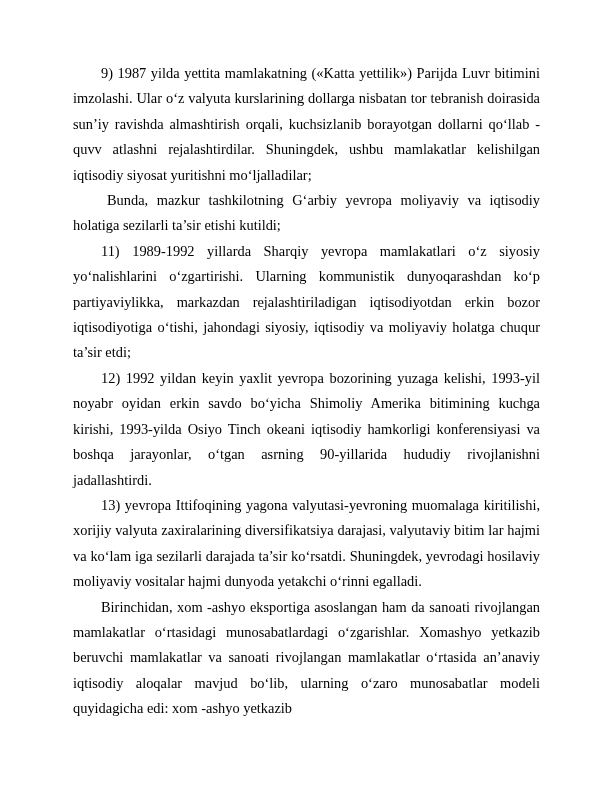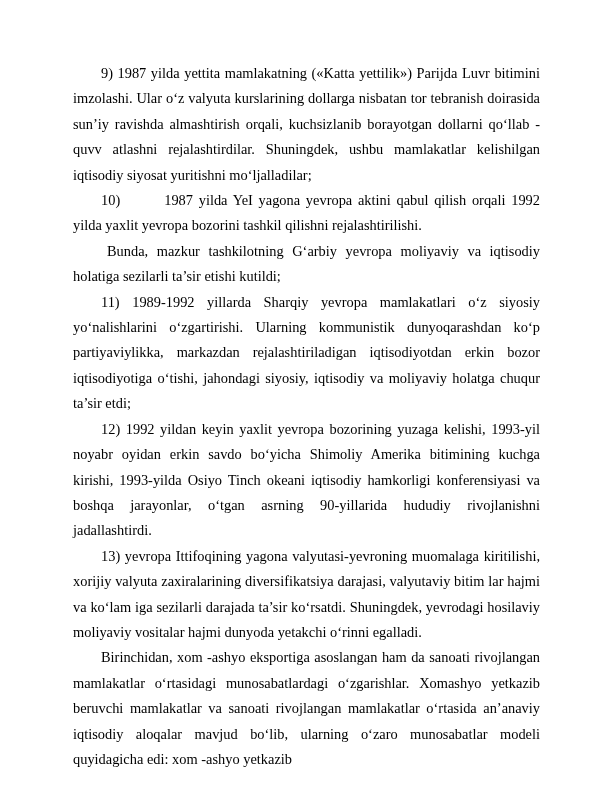--- a/index.html
+++ b/index.html
@@ -53,21 +53,20 @@
   }
 </style>
 </head>
 <body>
 
 <div id="page">
   <div class="doc-body">
 
     <p class="para">9) 1987 yilda yettita mamlakatning («Katta yettilik») Parijda Luvr bitimini imzolashi. Ular o‘z valyuta kurslarining dollarga nisbatan tor tebranish doirasida sun’iy ravishda almashtirish orqali, kuchsizlanib borayotgan dollarni qo‘llab -quvv atlashni rejalashtirdilar. Shuningdek, ushbu mamlakatlar kelishilgan iqtisodiy siyosat yuritishni mo‘ljalladilar;</p>
 
-    <p class="para tabbed"><span>10)</span><span class="tabgap"></span><span>1987 yilda YeI yagona yevropa aktini qabul qilish orqali 1992 yilda yaxlit yevropa bozorini tashkil qilishni rejalashtirilishi.</span></p>
 
     <p class="para indent-wide">Bunda, mazkur tashkilotning G‘arbiy yevropa moliyaviy va iqtisodiy holatiga sezilarli ta’sir etishi kutildi;</p>
 
     <p class="para">11) 1989-1992 yillarda Sharqiy yevropa mamlakatlari o‘z siyosiy yo‘nalishlarini o‘zgartirishi. Ularning kommunistik dunyoqarashdan ko‘p partiyaviylikka, markazdan rejalashtiriladigan iqtisodiyotdan erkin bozor iqtisodiyotiga o‘tishi, jahondagi siyosiy, iqtisodiy va moliyaviy holatga chuqur ta’sir etdi;</p>
 
     <p class="para">12) 1992 yildan keyin yaxlit yevropa bozorining yuzaga kelishi, 1993-yil noyabr oyidan erkin savdo bo‘yicha Shimoliy Amerika bitimining kuchga kirishi, 1993-yilda Osiyo Tinch okeani iqtisodiy hamkorligi konferensiyasi va boshqa jarayonlar, o‘tgan asrning 90-yillarida hududiy rivojlanishni jadallashtirdi.</p>
 
     <p class="para">13) yevropa Ittifoqining yagona valyutasi-yevroning muomalaga kiritilishi, xorijiy valyuta zaxiralarining diversifikatsiya darajasi, valyutaviy bitim lar hajmi va ko‘lam iga sezilarli darajada ta’sir ko‘rsatdi. Shuningdek, yevrodagi hosilaviy moliyaviy vositalar hajmi dunyoda yetakchi o‘rinni egalladi.</p>
 
 

